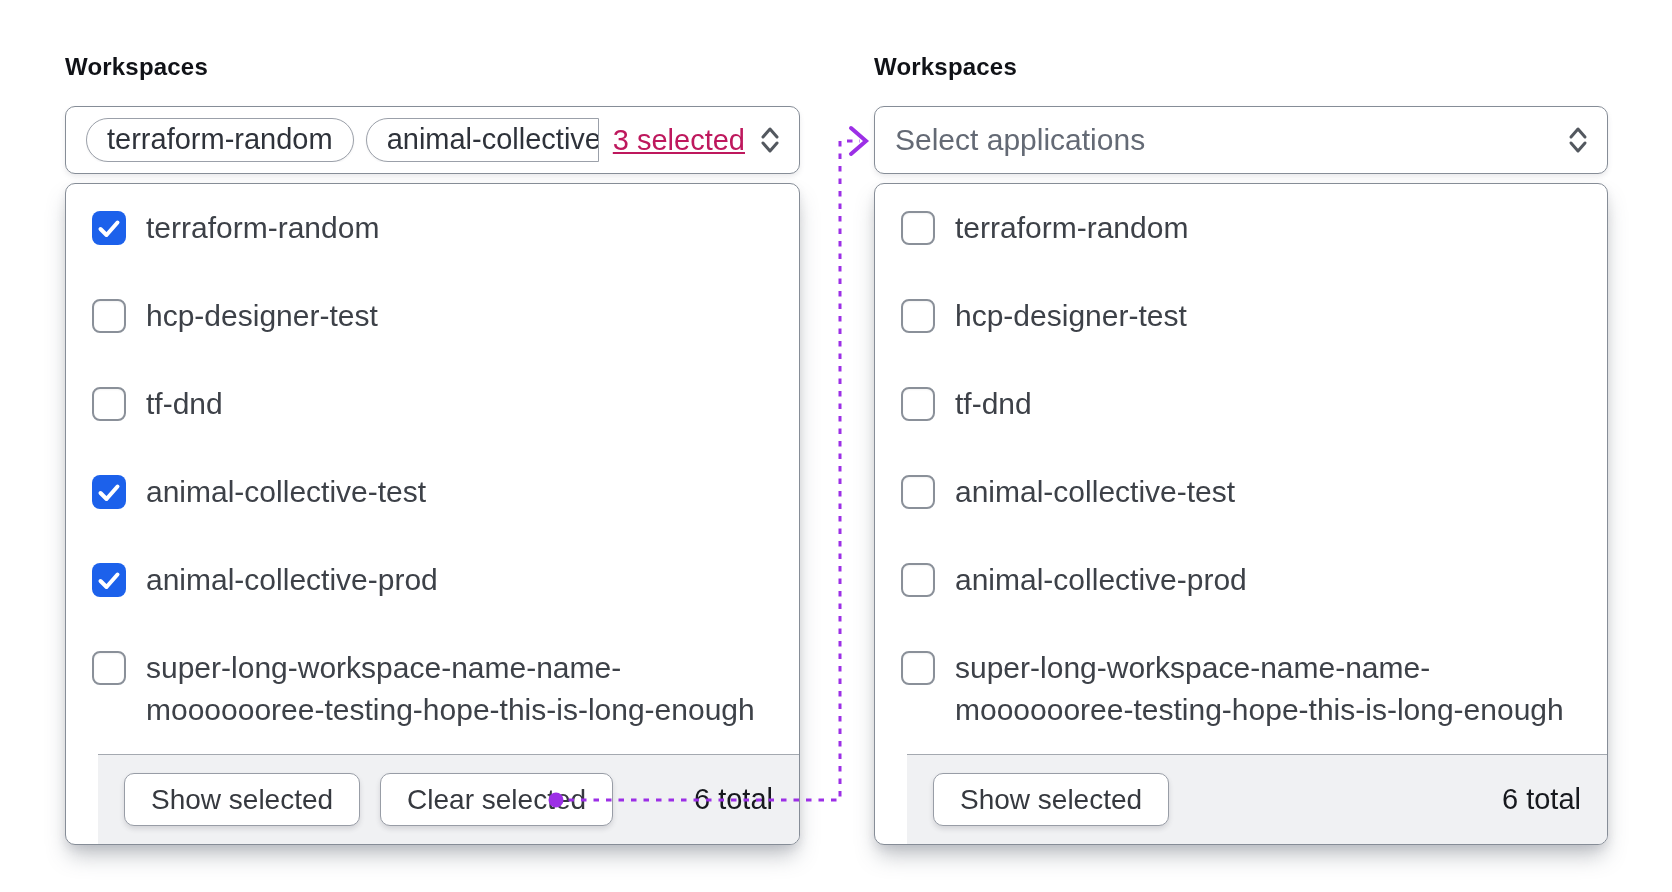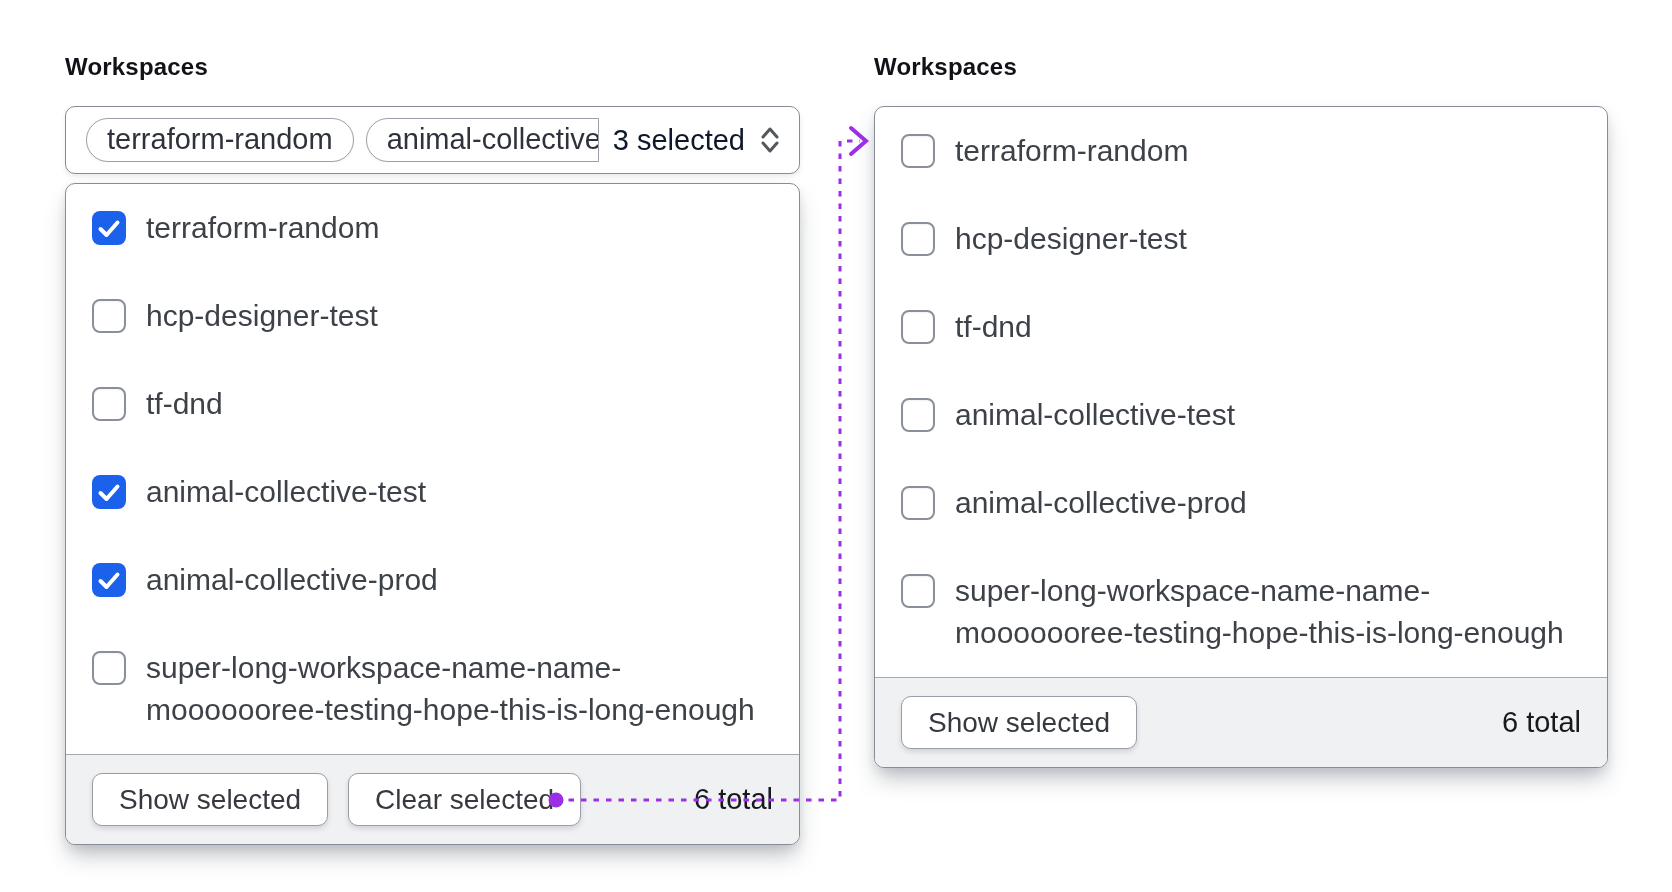--- a/index.html
+++ b/index.html
@@ -44,21 +44,21 @@
   }
   .tag.truncated {
     flex-shrink: 1; min-width: 0;
     border-radius: 22px 0 0 22px;
     padding-right: 16px;
   }
   .placeholder {
     flex: 1; min-width: 0;
     font-size: 30px; color: #646a75; white-space: nowrap;
   }
-  .count { font-size: 29px; color: #0f172a; white-space: nowrap; }
+  .count { font-size: 29px; color: #be185d; white-space: nowrap; text-decoration: underline; }
   .caret { flex-shrink: 0; display: block; }
 
   .listbox {
     margin-top: 9px;
     background: #fff;
     border: 1.5px solid #868d97; border-radius: 10px;
     overflow: hidden;
     box-shadow: 0 14px 22px -4px rgba(88,94,108,0.38), 0 4px 8px rgba(88,94,108,0.12);
   }
   .options { list-style: none; margin: 0; padding: 0; }
@@ -83,21 +83,21 @@
     box-shadow: none;
   }
   .checkbox.checked svg { display: block; }
   .option-label { min-width: 0; }
 
   .footer {
     box-sizing: border-box;
     background: #f0f1f3;
     border-top: 1.5px solid #a4a9b0;
     display: flex; align-items: center;
-    padding: 18px 26px; gap: 4px;
+    padding: 18px 26px; gap: 4px; margin-left: 32px;
   }
   .footer-buttons { display: flex; gap: 20px; }
   .btn {
     box-sizing: border-box; height: 53px;
     padding: 0 26px;
     background: #fff;
     border: 1.5px solid #989da6; border-radius: 10px;
     font-family: inherit; font-size: 28px; color: #36393f;
     box-shadow: 0 3px 5px rgba(60,65,75,0.16);
     cursor: pointer; white-space: nowrap;
@@ -171,20 +171,29 @@
             <button class="btn">Show selected</button>
             <button class="btn">Clear selected</button>
           </div>
         <span class="total">6 total</span>
       </div>
     </div>
   </section>
 
   <section class="panel right">
     <h2 class="panel-label">Workspaces</h2>
+    <div class="trigger">
+
+      <span class="placeholder">Select applications</span>
+
+      <svg class="caret" width="22" height="32" viewBox="0 0 22 32" fill="none">
+        <path d="M4 13 L11 5 L18 13" stroke="#53585f" stroke-width="3" stroke-linecap="round" stroke-linejoin="round"></path>
+        <path d="M4 19 L11 27 L18 19" stroke="#53585f" stroke-width="3" stroke-linecap="round" stroke-linejoin="round"></path>
+      </svg>
+    </div>
     <div class="listbox">
       <ul class="options">
           <li class="option">
             <span class="checkbox"></span>
             <span class="option-label">terraform-random</span>
           </li>
           <li class="option">
             <span class="checkbox"></span>
             <span class="option-label">hcp-designer-test</span>
           </li>

